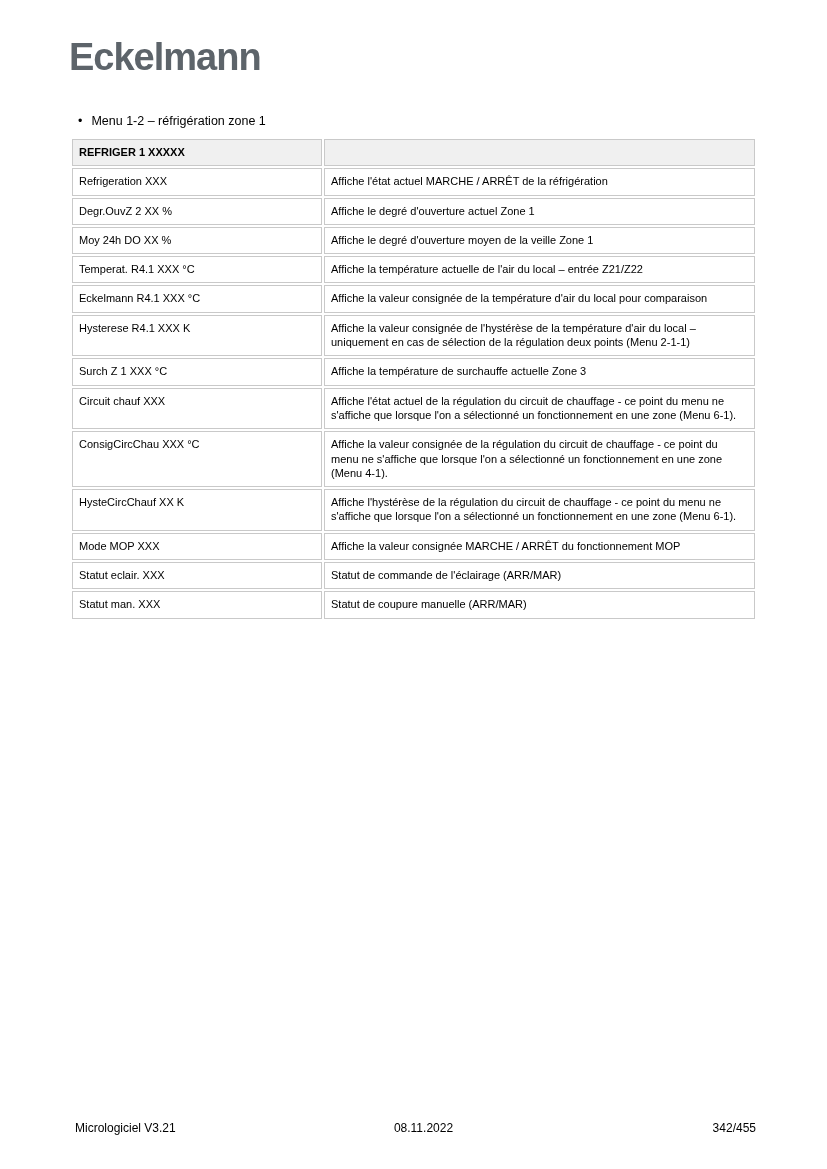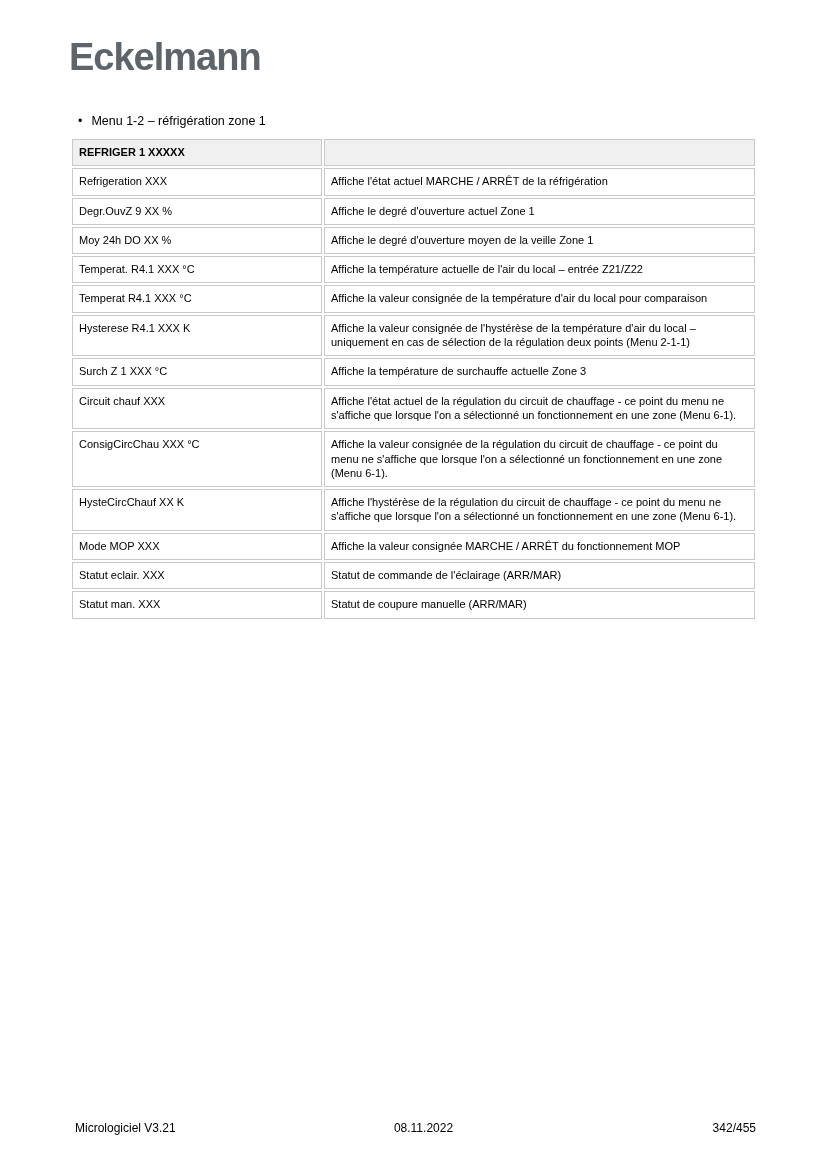--- a/index.html
+++ b/index.html
@@ -95,57 +95,57 @@
         <td>REFRIGER 1 XXXXX</td>
         <td></td>
       </tr>
 
   <tr>
     <td class="c1">Refrigeration XXX</td>
     <td class="c2">Affiche l'état actuel MARCHE / ARRÊT de la réfrigération</td>
   </tr>
 
   <tr>
-    <td class="c1">Degr.OuvZ 9 XX %</td>
+    <td class="c1">Degr.OuvZ 2 XX %</td>
     <td class="c2">Affiche le degré d'ouverture actuel Zone 1</td>
   </tr>
 
   <tr>
     <td class="c1">Moy 24h DO XX %</td>
     <td class="c2">Affiche le degré d'ouverture moyen de la veille Zone 1</td>
   </tr>
 
   <tr>
     <td class="c1">Temperat. R4.1 XXX °C</td>
     <td class="c2">Affiche la température actuelle de l'air du local – entrée Z21/Z22</td>
   </tr>
 
   <tr>
-    <td class="c1">Temperat R4.1 XXX °C</td>
+    <td class="c1">Eckelmann R4.1 XXX °C</td>
     <td class="c2">Affiche la valeur consignée de la température d'air du local pour comparaison</td>
   </tr>
 
   <tr>
     <td class="c1">Hysterese R4.1 XXX K</td>
     <td class="c2">Affiche la valeur consignée de l'hystérèse de la température d'air du local – uniquement en cas de sélection de la régulation deux points (Menu 2-1-1)</td>
   </tr>
 
   <tr>
     <td class="c1">Surch Z 1 XXX °C</td>
     <td class="c2">Affiche la température de surchauffe actuelle Zone 3</td>
   </tr>
 
   <tr>
     <td class="c1">Circuit chauf XXX</td>
     <td class="c2">Affiche l'état actuel de la régulation du circuit de chauffage - ce point du menu ne s'affiche que lorsque l'on a sélectionné un fonctionnement en une zone (Menu 6-1).</td>
   </tr>
 
   <tr>
     <td class="c1">ConsigCircChau XXX °C</td>
-    <td class="c2">Affiche la valeur consignée de la régulation du circuit de chauffage - ce point du menu ne s'affiche que lorsque l'on a sélectionné un fonctionnement en une zone (Menu 6-1).</td>
+    <td class="c2">Affiche la valeur consignée de la régulation du circuit de chauffage - ce point du menu ne s'affiche que lorsque l'on a sélectionné un fonctionnement en une zone (Menu 4-1).</td>
   </tr>
 
   <tr>
     <td class="c1">HysteCircChauf XX K</td>
     <td class="c2">Affiche l'hystérèse de la régulation du circuit de chauffage - ce point du menu ne s'affiche que lorsque l'on a sélectionné un fonctionnement en une zone (Menu 6-1).</td>
   </tr>
 
 
   <tr>
     <td class="c1">Mode MOP XXX</td>

